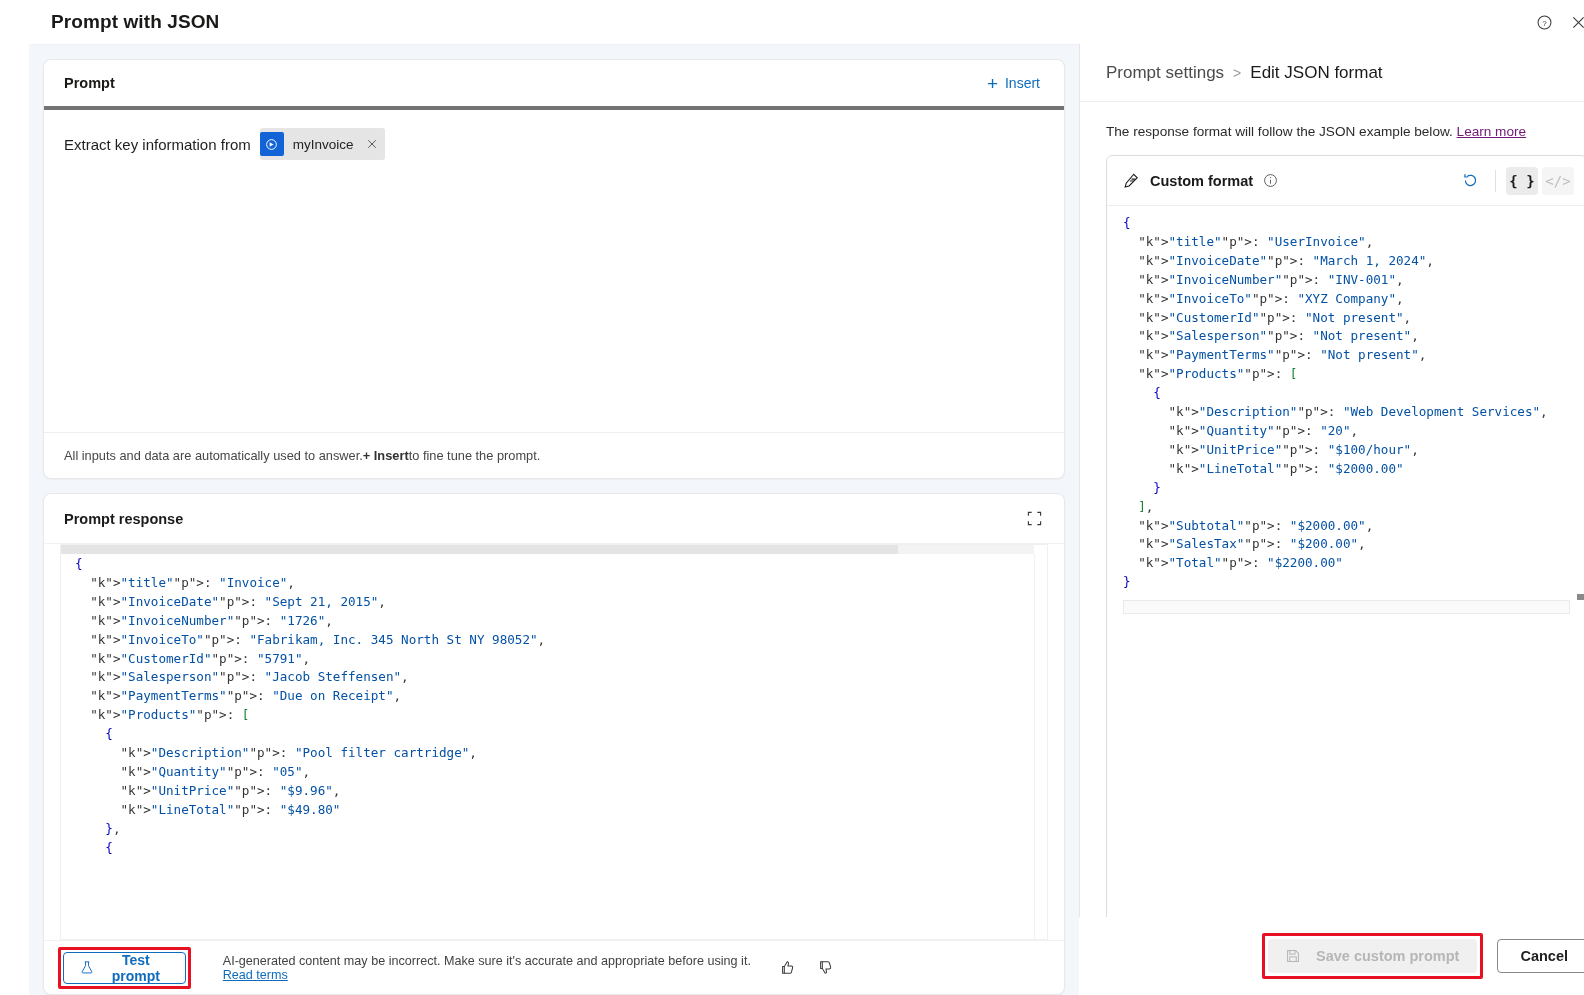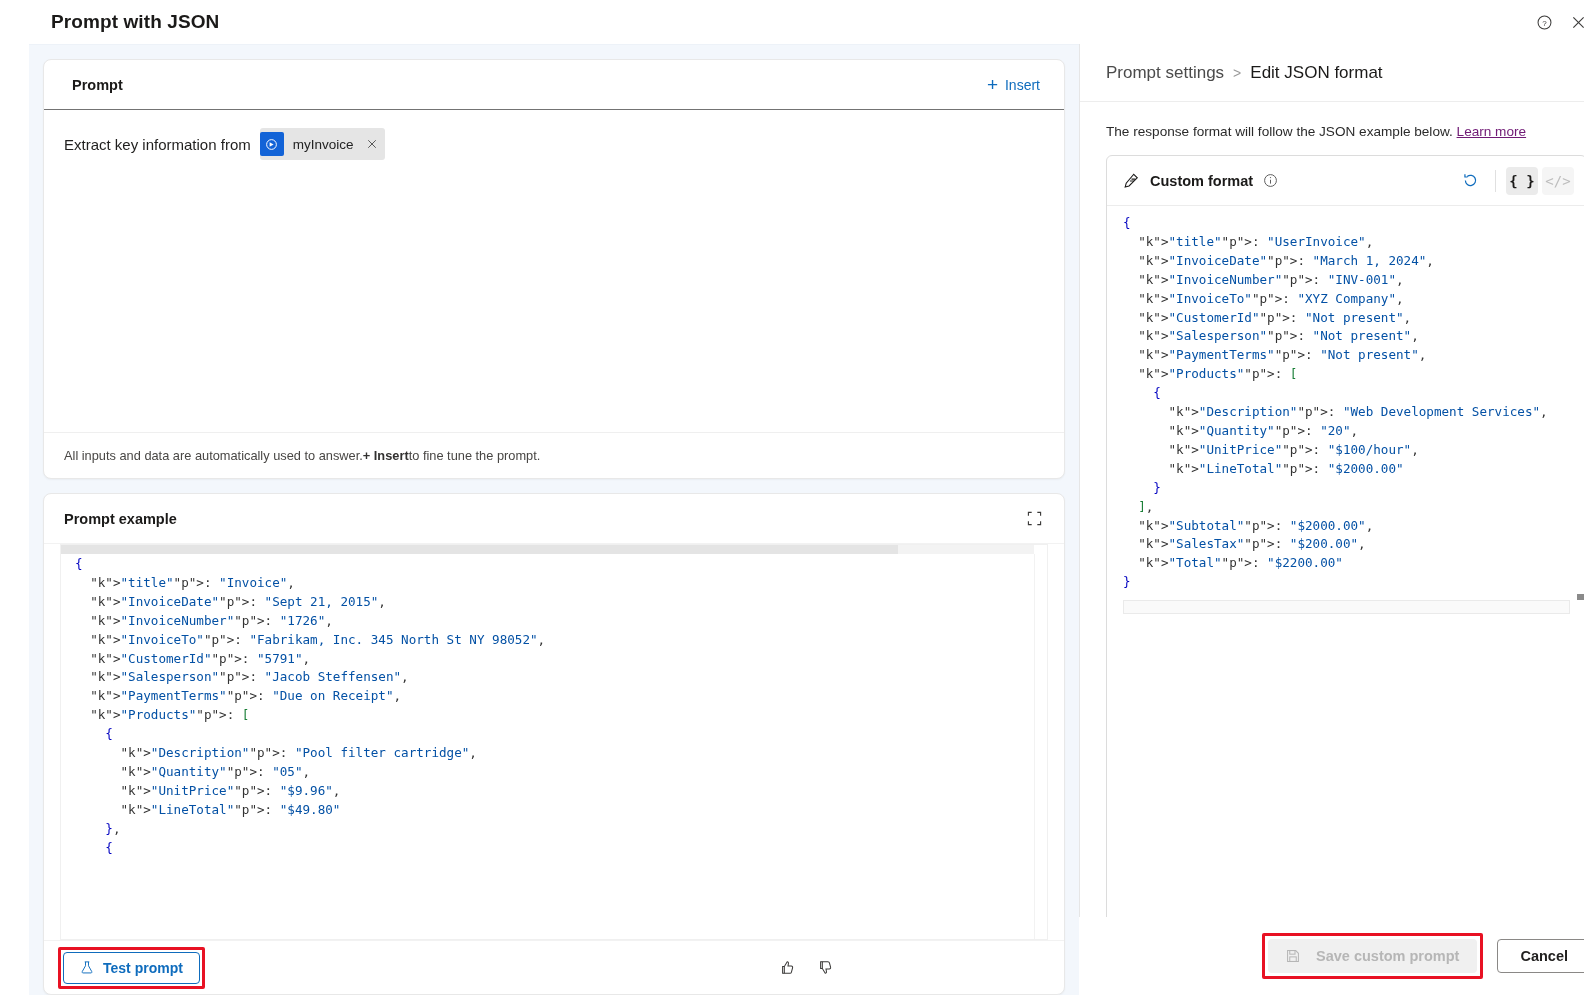--- a/index.html
+++ b/index.html
@@ -53,22 +53,22 @@
     background: #ffffff;
     border: 1px solid #e8e8e8;
     border-radius: 8px;
     box-shadow: 0 1px 2px rgba(0,0,0,0.045);
     display: flex; flex-direction: column;
   }
   .card-prompt { height: 420px; flex: 0 0 420px; }
   .card-head {
     height: 50px; flex: 0 0 50px;
     display: flex; align-items: center;
-    padding: 0 16px 0 28px;
-    border-bottom: 1px solid #737373;
+    padding: 0 16px 0 20px;
+    border-bottom: 4px solid #737373;
   }
   .card-head-title { font-size: 14.5px; font-weight: 600; color: #1b1a19; }
   .card-head-spacer { flex: 1 1 auto; }
 
   .insert-btn {
     display: flex; align-items: center; gap: 7px;
     color: #0f6cbd; font-size: 14px; cursor: pointer;
     padding: 5px 8px; border-radius: 4px;
   }
   .plus-ic { font-size: 19px; line-height: 1; font-weight: 300; }
@@ -312,21 +312,21 @@
 
         <div class="prompt-foot">
           <span>All inputs and data are automatically used to answer. </span>
           <b>+ Insert</b>
           <span> to fine tune the prompt.</span>
         </div>
       </div>
 
       <div class="card card-response">
         <div class="resp-head">
-          <div class="card-head-title">Prompt example</div>
+          <div class="card-head-title">Prompt response</div>
           <div class="card-head-spacer"></div>
           <div class="expand-ic">
             <svg width="15" height="15" viewBox="0 0 16 16" stroke="#3b3a39" stroke-width="1.2" fill="none">
               <path d="M1.5 5 V1.5 H5"></path>
                 <path d="M11 1.5 H14.5 V5"></path>
               <path d="M14.5 11 V14.5 H11"></path>
                 <path d="M5 14.5 H1.5 V11"></path>
             </svg>
           </div>
         </div>
@@ -358,20 +358,24 @@
           <div class="test-btn-outline">
             <button class="test-btn">
               <span>
                 <svg width="14" height="15" viewBox="0 0 16 16" fill="none" stroke="#0f6cbd" stroke-width="1.1">
                   <path d="M6.3 1.6 V6 L2.6 12.6 a1 1 0 0 0 .9 1.6 h9 a1 1 0 0 0 .9-1.6 L9.7 6 V1.6"></path>
                   <line x1="5.4" y1="1.6" x2="10.6" y2="1.6"></line>
                 </svg>
               </span>
               <span>Test prompt</span>
             </button>
+          </div>
+          <div class="disclaimer">
+            <span>AI-generated content may be incorrect. Make sure it's accurate and appropriate before using it.</span>
+            <a href="#">Read terms</a>
           </div>
           <div class="thumbs">
             <div class="thumb-ic">
               <svg width="15" height="15" viewBox="0 0 16 16" fill="none" stroke="#3b3a39" stroke-width="1.1">
                 <path d="M4.6 14.2 V7 l3.1-5.2 c1 .1 1.5.8 1.3 1.9 L8.5 6.5 h3.6 c1 0 1.6.8 1.3 1.8 l-1.2 4.6 c-.2.8-.7 1.3-1.6 1.3 z"></path>
                 <path d="M4.6 7 H2.8 v7.2 h1.8"></path>
               </svg>
             </div>
             <div class="thumb-ic">
               <svg width="15" height="15" viewBox="0 0 16 16" fill="none" stroke="#3b3a39" stroke-width="1.1">

